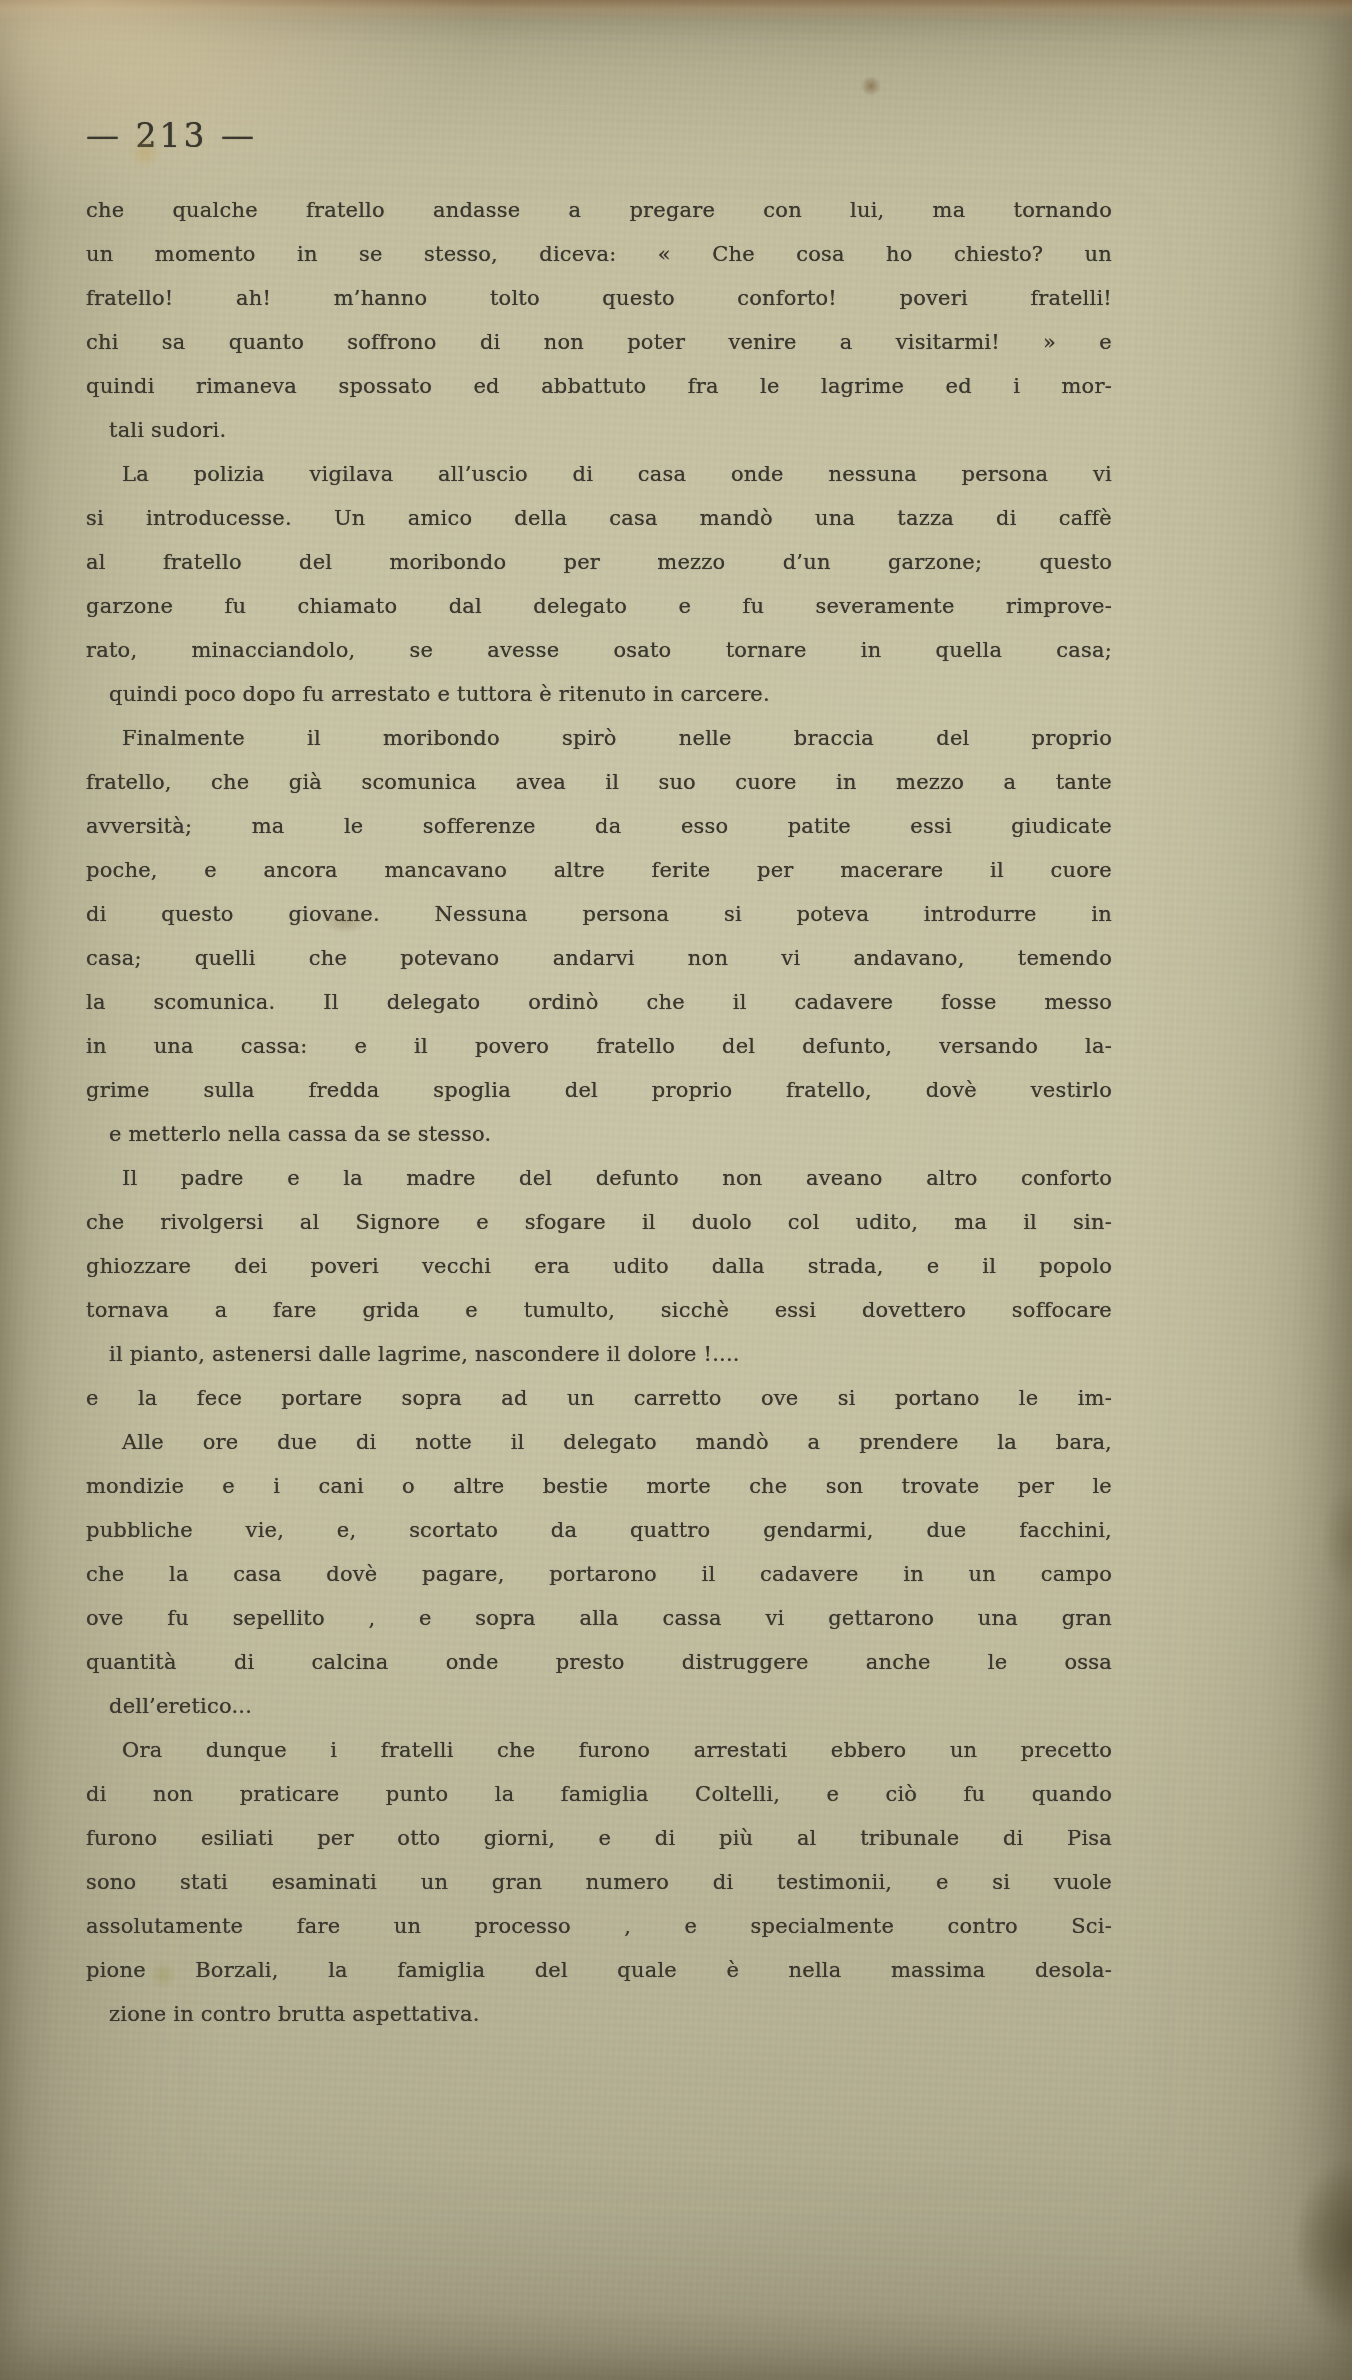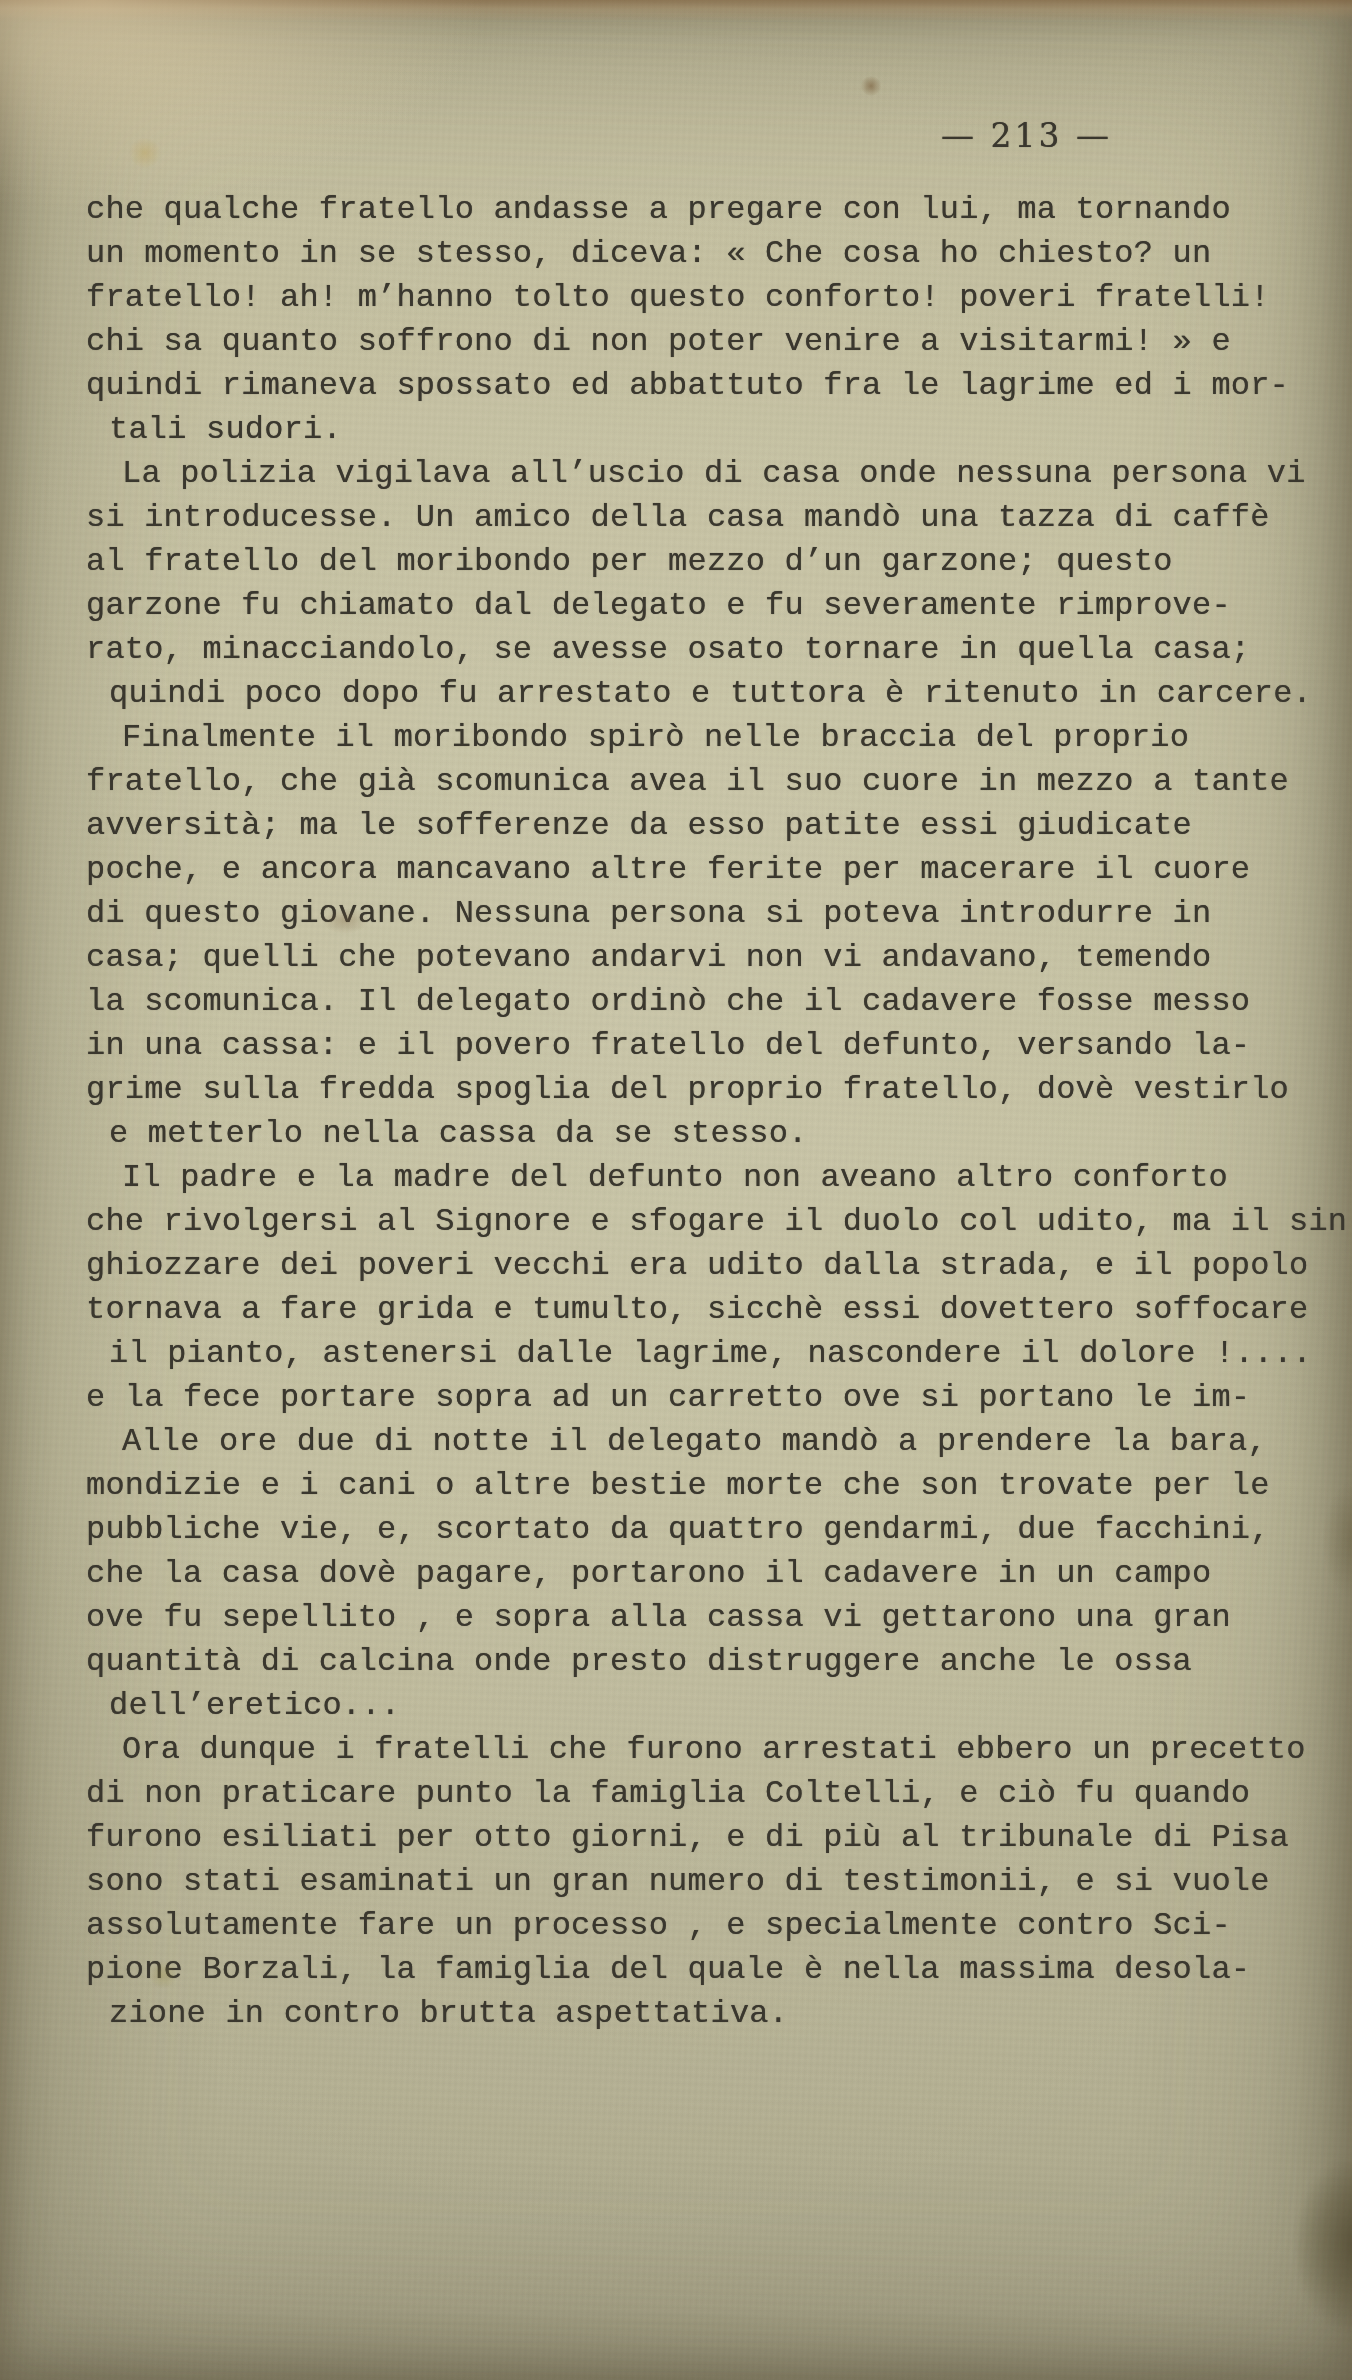--- a/index.html
+++ b/index.html
@@ -66,41 +66,40 @@
   }
   .stain-bottom-left {
     left: 150px; top: 1960px; width: 26px; height: 30px;
     background: radial-gradient(circle, rgba(150,140,60,0.30) 0%, rgba(150,140,60,0) 70%);
   }
   .page-number {
     position: absolute;
     top: 116px;
     left: 86px;
     width: 1026px;
-    text-align: right;
+    text-align: left;
     font-size: 33px;
     letter-spacing: 3px;
     text-shadow: 0 0 0.8px rgba(58,55,46,0.85);
   }
   .text-block {
     position: absolute;
     top: 188px;
     left: 86px;
     width: 1026px;
   }
   .line {
     height: 44px;
     line-height: 44px;
-    font-size: 32px;
+    font-size: 21px;
     letter-spacing: 0.2px;
     white-space: nowrap;
     text-align: justify;
     text-align-last: justify;
     text-shadow: 0 0 0.8px rgba(58,55,46,0.80);
-    font-family: Liberation Mono, monospace;
   }
   .line.last {
     text-align-last: left;
     margin-left: 23px;
   }
   .line.indent {
     padding-left: 36px;
   }
 </style>
 </head>

